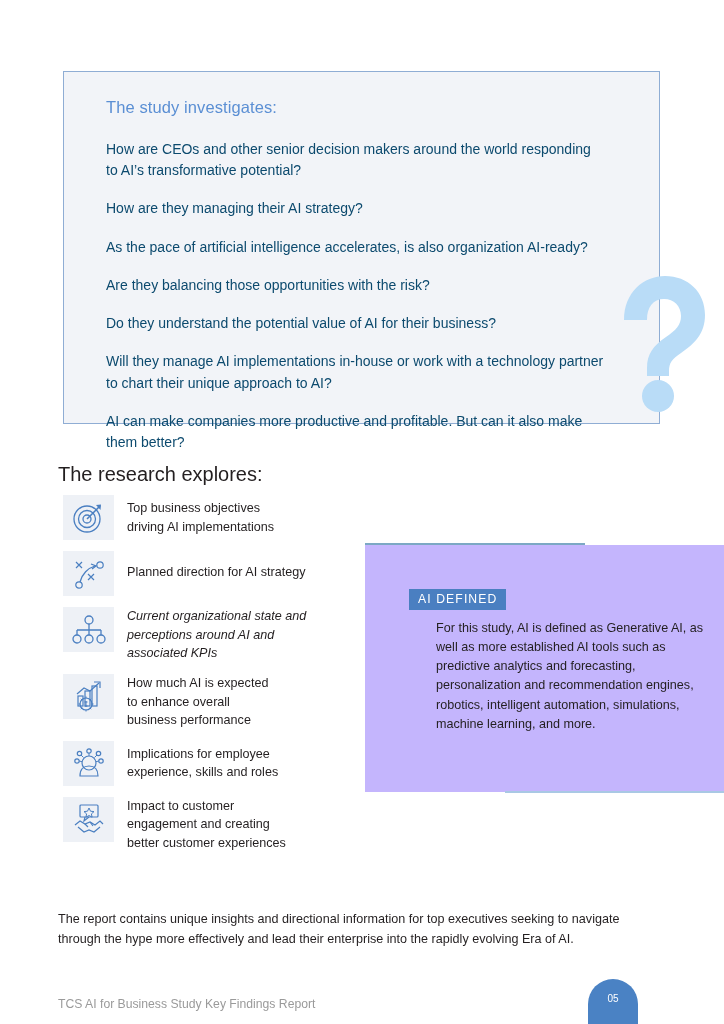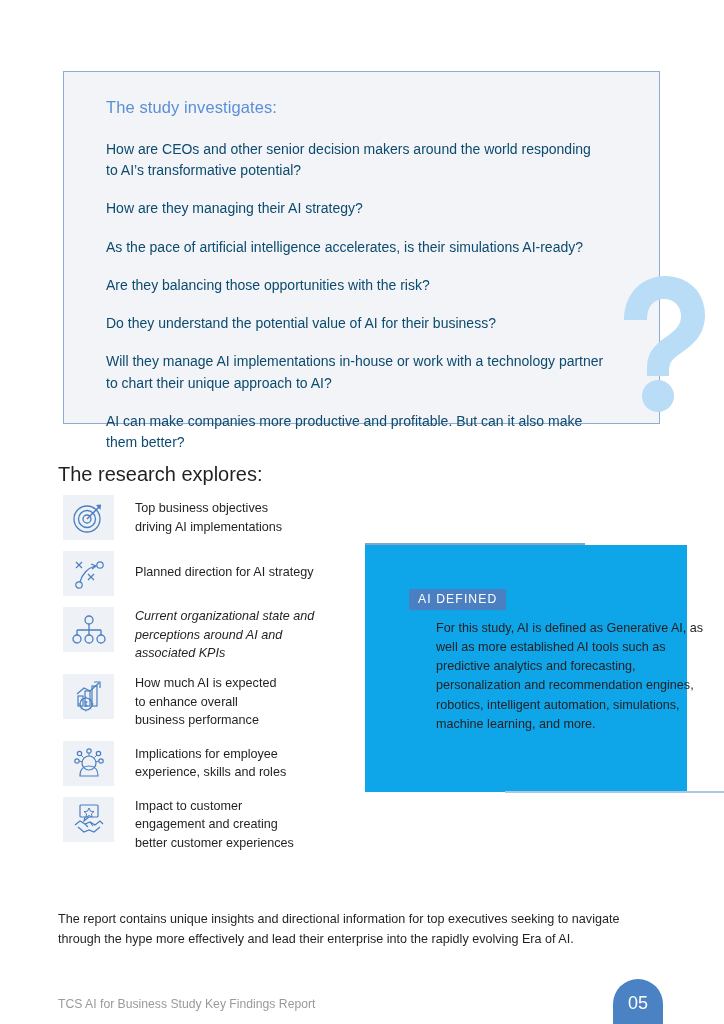--- a/index.html
+++ b/index.html
@@ -40,34 +40,34 @@
     position:absolute;left:58px;top:463px;
     font-size:20px;color:#231f20;font-weight:400;
   }
   .explore-list{position:absolute;left:63px;top:495px;width:300px;}
   .explore-item{display:flex;align-items:flex-start;margin-bottom:11px;}
   .explore-tile{
     width:51px;height:45px;background:#eef1f6;flex:0 0 51px;
     display:flex;align-items:center;justify-content:center;
   }
   .explore-text{
-    margin-left:21px;font-size:12.6px;line-height:1.48;color:#231f20;
+    margin-left:13px;font-size:12.6px;line-height:1.48;color:#231f20;
     padding-top:1px;
   }
   .it-1{padding-top:4px;}
   .it-2{padding-top:12px;}
   .it-3{padding-top:0px;font-style:italic;}
   .it-4{padding-top:0px;}
   .it-5{padding-top:4px;}
   .it-6{padding-top:0px;}
 
   
   .ai-panel{
-    position:absolute;left:365px;top:545px;width:322px;height:247px;
-    background:#0ea5e9;
+    position:absolute;left:365px;top:545px;width:359px;height:247px;
+    background:#c4b5fd;
   }
   .ai-line-top{
     position:absolute;left:365px;top:543px;width:220px;height:2px;
     background:#7ca8c4;
   }
   .ai-line-bottom{
     position:absolute;left:505px;top:791px;width:219px;height:2px;
     background:#a9c8e4;
   }
   .ai-badge{
@@ -86,38 +86,38 @@
     position:absolute;left:58px;top:910px;width:605px;
     font-size:12.6px;line-height:1.56;color:#231f20;
   }
 
   
   .footer-text{
     position:absolute;left:58px;top:997px;
     font-size:12.2px;color:#9a9a9a;
   }
   .page-badge{
-    position:absolute;left:613px;top:979px;width:50px;height:45px;
+    position:absolute;left:588px;top:979px;width:50px;height:45px;
     background:#4a82c4;border-radius:25px 25px 0 0;
-    color:#ffffff;font-size:18px;
+    color:#ffffff;font-size:10px;
     display:flex;align-items:flex-start;justify-content:center;
     padding-top:14px;box-sizing:border-box;
   }
 </style>
 </head>
 <body>
 
 <div class="page">
 
   <div class="study-box">
     <div class="study-inner">
       <div class="study-title">The study investigates:</div>
       <p class="study-q">How are CEOs and other senior decision makers around the world responding to AI’s transformative potential?</p>
       <p class="study-q">How are they managing their AI strategy?</p>
-      <p class="study-q">As the pace of artificial intelligence accelerates, is their simulations AI-ready?</p>
+      <p class="study-q">As the pace of artificial intelligence accelerates, is also organization AI-ready?</p>
       <p class="study-q">Are they balancing those opportunities with the risk?</p>
       <p class="study-q">Do they understand the potential value of AI for their business?</p>
       <p class="study-q">Will they manage AI implementations in-house or work with a technology partner to chart their unique approach to AI?</p>
       <p class="study-q">AI can make companies more productive and profitable. But can it also make them better?</p>
     </div>
   </div>
 
   <div class="qmark">
     <svg width="92" height="140" viewBox="0 0 92 140" xmlns="http://www.w3.org/2000/svg">
       <path d="M7 48 C7 20 27 4 48 4 C71 4 88 20 88 43 C88 62 77 72 64 81 C55 87 52 91 52 99 L52 104 L30 104 L30 96 C30 82 36 74 49 65 C59 58 64 53 64 44 C64 34 57 27 47 27 C36 27 30 35 30 48 Z" fill="#b9dcf7"></path>

